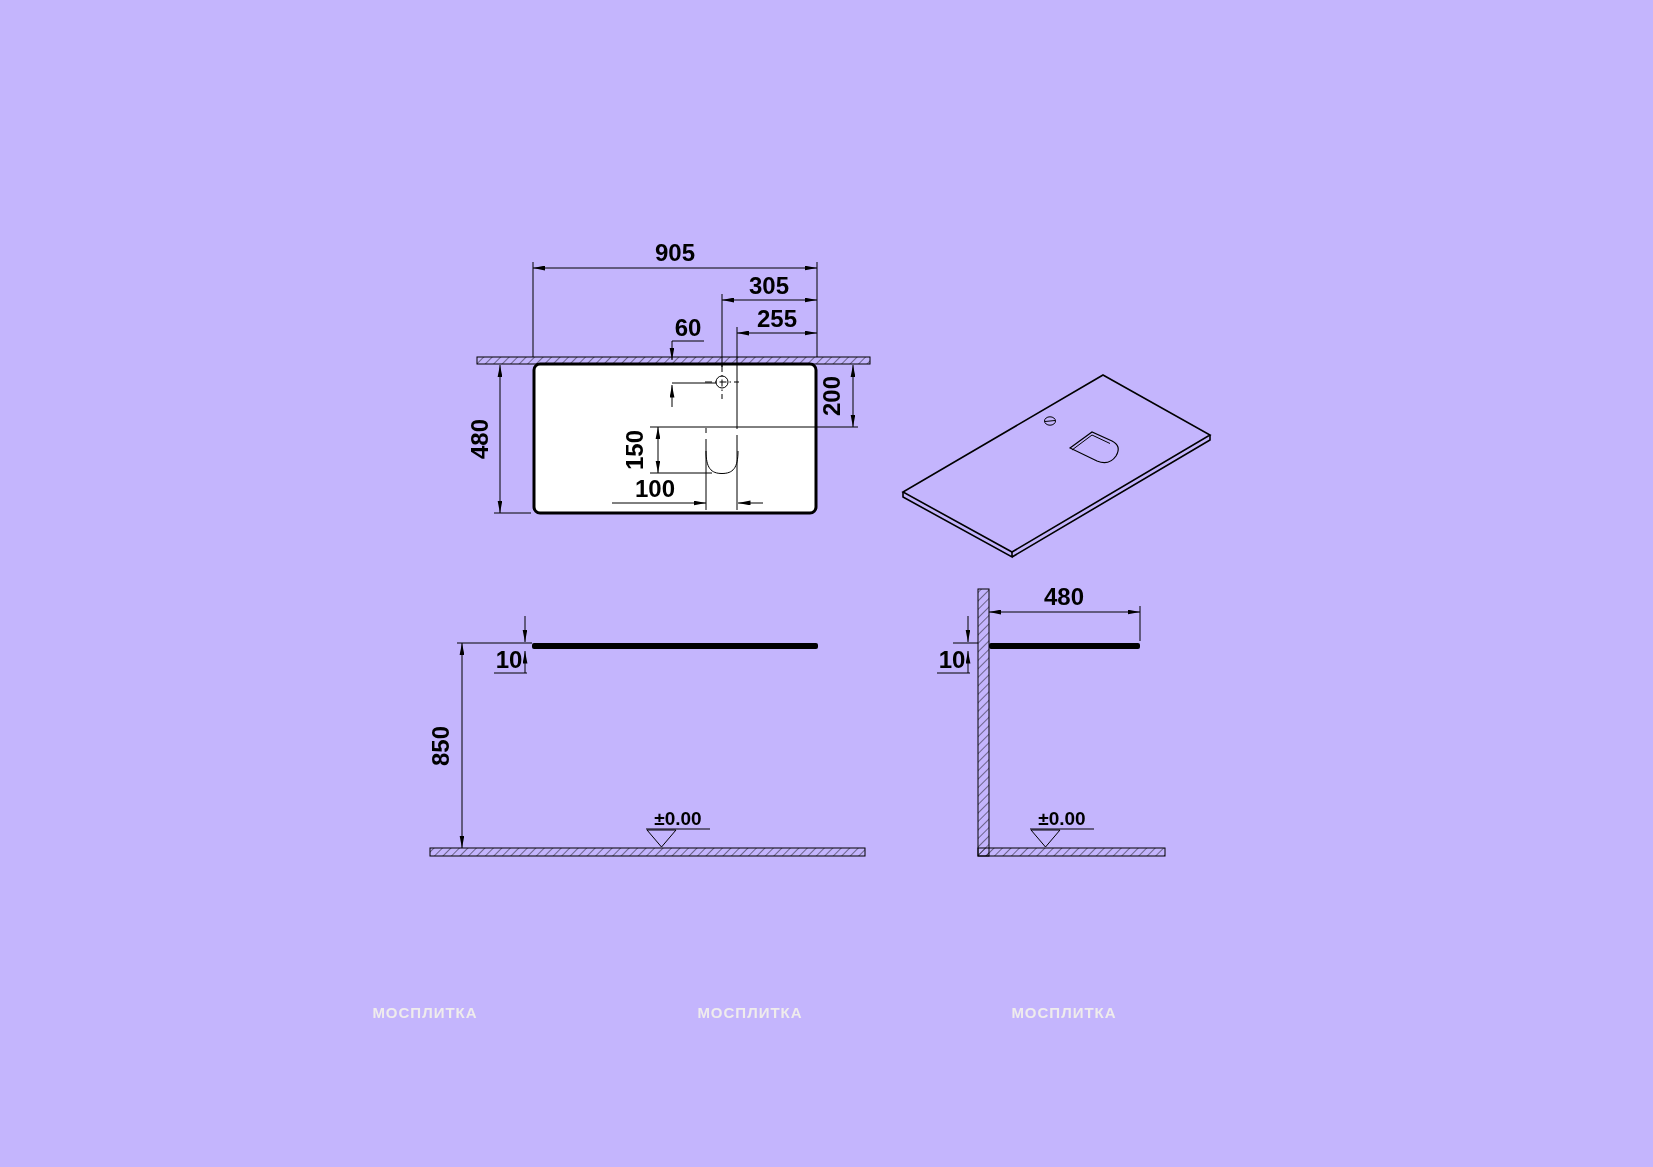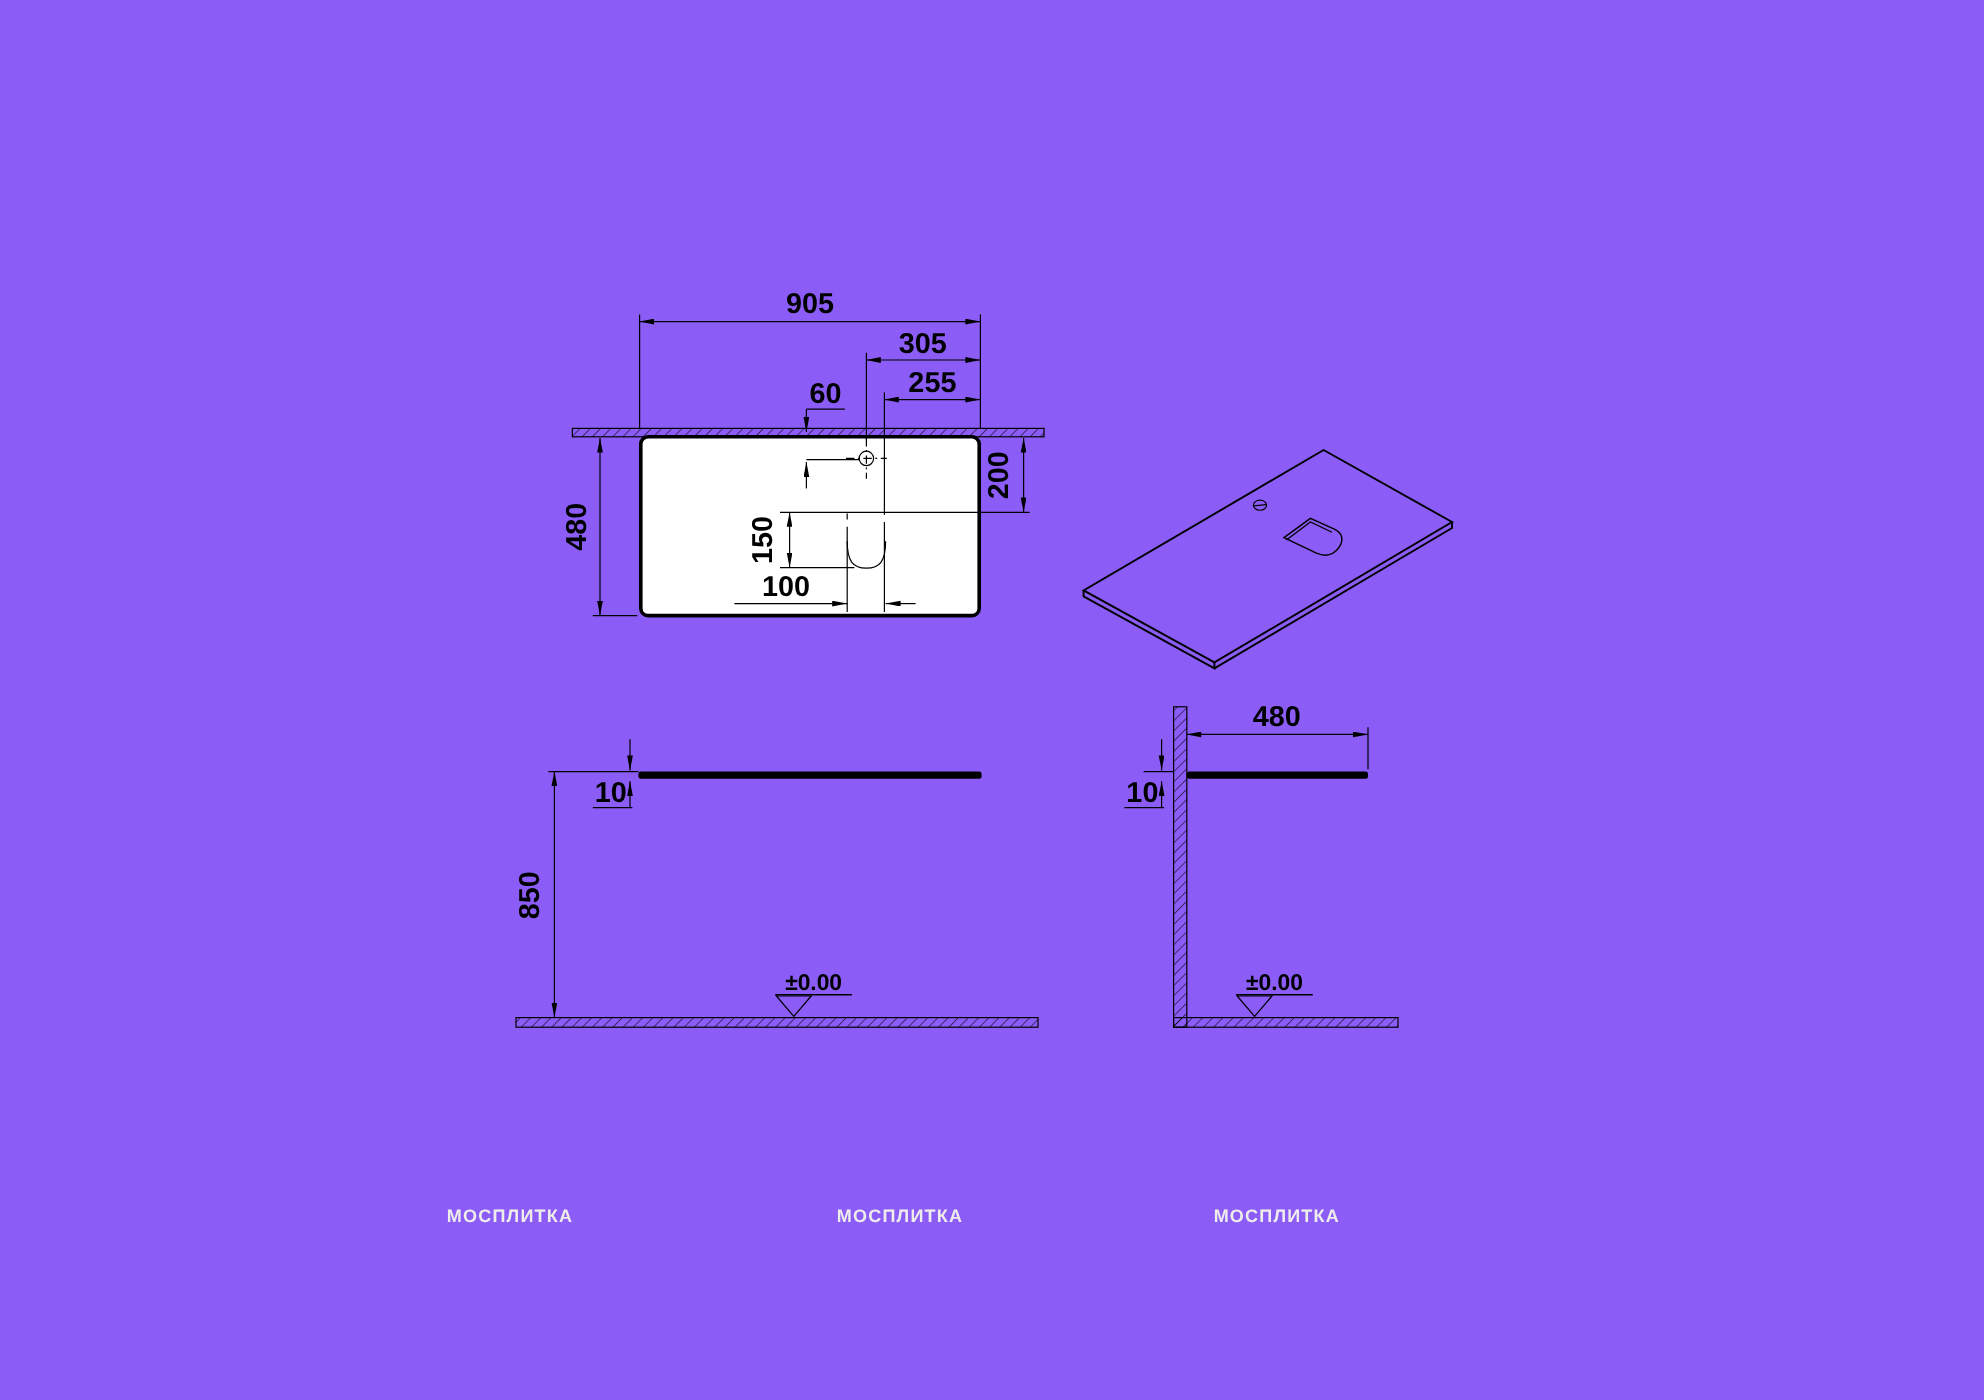--- a/index.html
+++ b/index.html
@@ -1,16 +1,16 @@
 <!DOCTYPE html>
 <html><head>
 <meta charset="utf-8">
 <style>
   html,body{margin:0;padding:0;background:#ffffff;}
-  .canvas{position:relative;width:1653px;height:1167px;background:#8b5cf6;overflow:hidden;
+  .canvas{position:relative;width:1653px;height:1167px;background:#c4b5fd;overflow:hidden;
           font-family:"Liberation Sans",sans-serif;}
   svg{position:absolute;left:0;top:0;}
   .tn{stroke:#000;stroke-width:1;fill:none;}
   .tn2{stroke:#000;stroke-width:1.2;fill:none;}
   .md{stroke:#000;stroke-width:1.6;fill:none;}
   .tk{stroke:#000;stroke-width:3;fill:#ffffff;}
   .bar{fill:#000;stroke:none;}
   .hr{stroke:#000;stroke-width:1;}
   .dimtxt{font-family:"Liberation Sans",sans-serif;font-size:24px;font-weight:bold;fill:#000;
           text-anchor:middle;}

